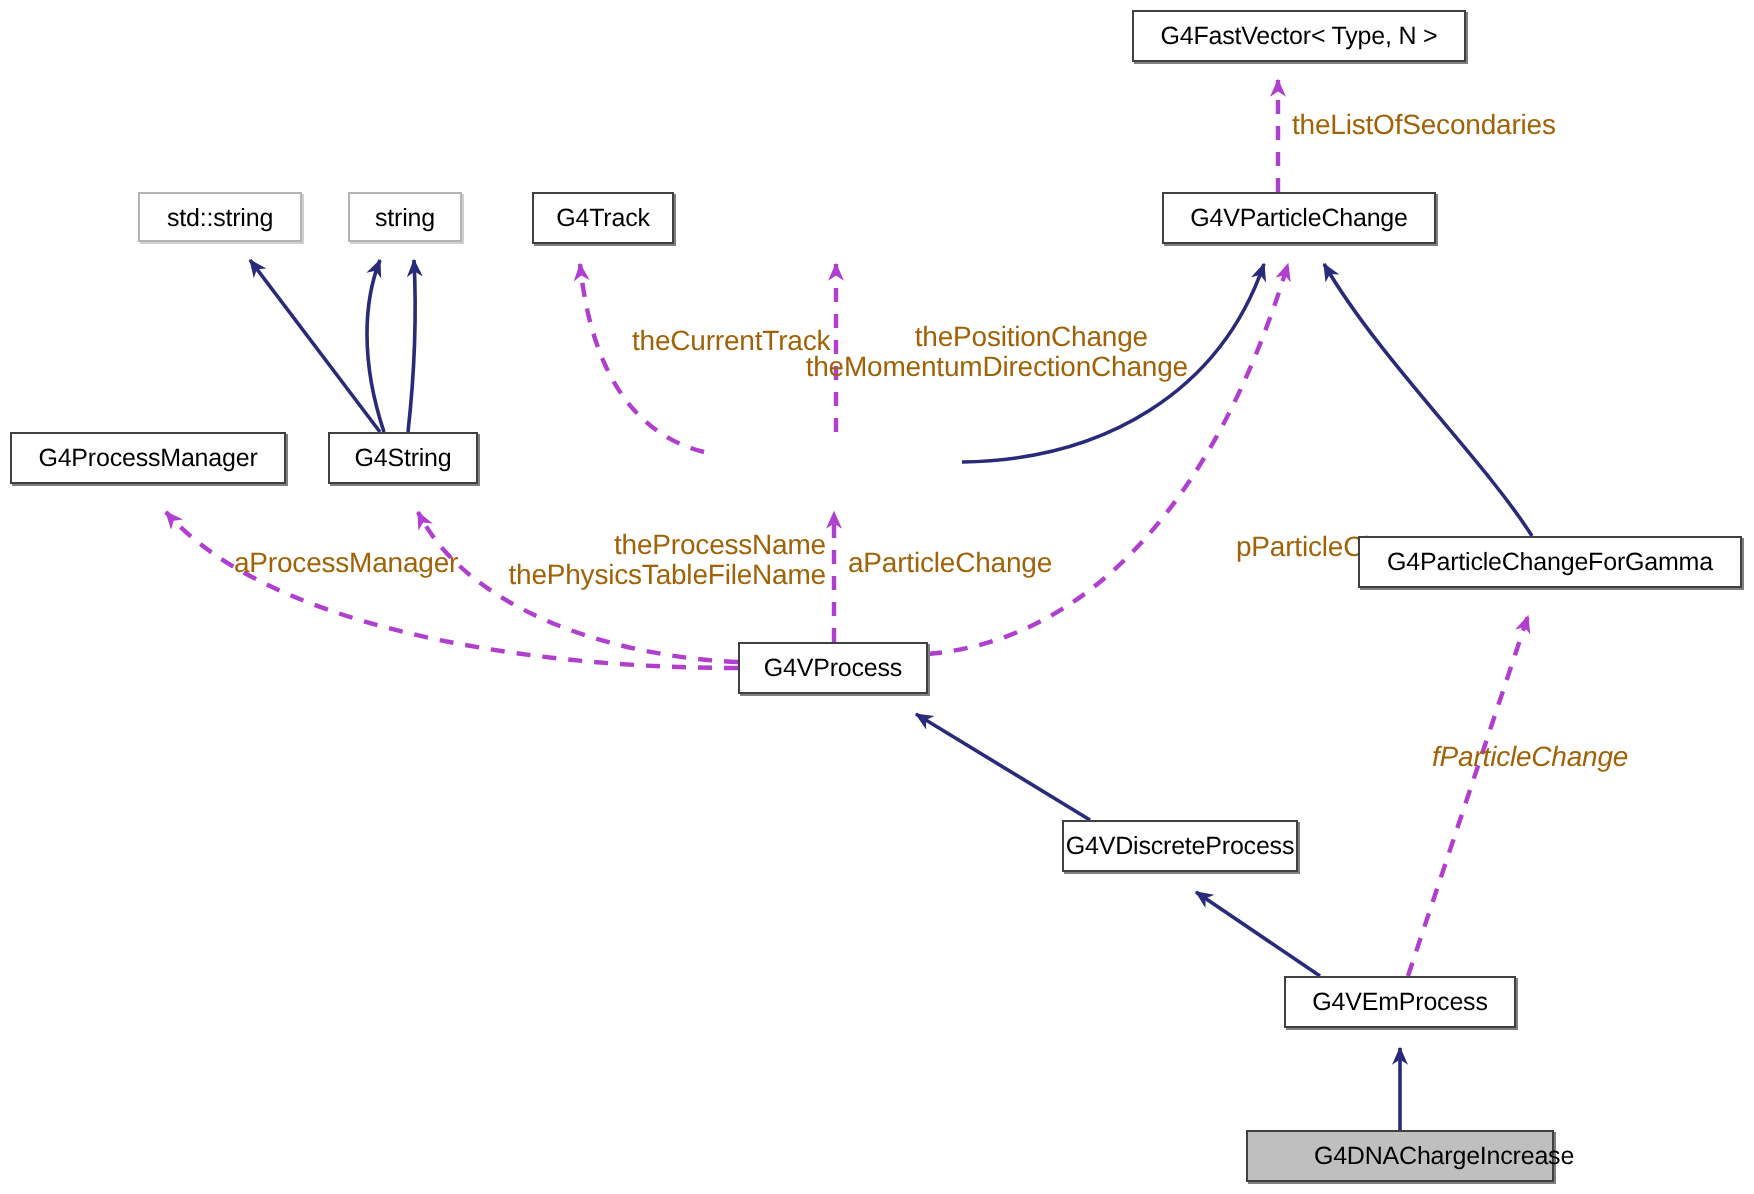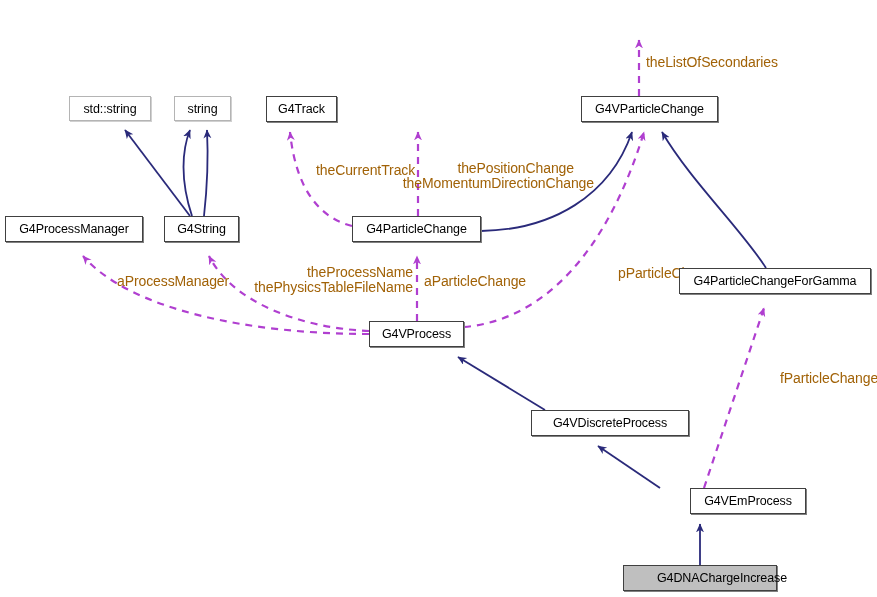--- a/index.html
+++ b/index.html
@@ -98,20 +98,23 @@
 
     <path d="M 545,410 L 458,357" fill="none" stroke="#2a2a7a" stroke-width="1.8" marker-end="url(#arrow-blue)"></path>
 
     <path d="M 660,488 L 598,446" fill="none" stroke="#2a2a7a" stroke-width="1.8" marker-end="url(#arrow-blue)"></path>
 
     <path d="M 704,488 L 764,308" fill="none" stroke="#b03fd0" stroke-width="2.2" stroke-dasharray="7,6" marker-end="url(#arrow-purple)"></path>
 
     <path d="M 700,565 L 700,524" fill="none" stroke="#2a2a7a" stroke-width="1.8" marker-end="url(#arrow-blue)"></path>
   </svg>
 
+  <div class="node" style="left:566px; top:5px; width:167px; height:26px;">
+    <span>G4FastVector&lt; Type, N &gt;</span>
+  </div>
 
   <div class="node external" style="left:69px; top:96px; width:82px; height:25px;">
     <span>std::string</span>
   </div>
 
   <div class="node external" style="left:174px; top:96px; width:57px; height:25px;">
     <span>string</span>
   </div>
 
   <div class="node" style="left:254px; top:96px; width:71px; height:26px;margin-left:12px;">
@@ -124,37 +127,34 @@
   </div>
 
   <div class="node" style="left:5px; top:216px; width:138px; height:26px;">
     <span>G4ProcessManager</span>
   </div>
 
   <div class="node" style="left:164px; top:216px; width:75px; height:26px;">
     <span>G4String</span>
   </div>
 
-  <div class="node" style="left:352px; top:216px; width:129px; height:26px;">
-    <span>G4ParticleChange</span>
-  </div>
 
   <div class="node" style="left:679px; top:268px; width:192px; height:26px;">
     <span>G4ParticleChangeForGamma</span>
   </div>
 
   <div class="node" style="left:369px; top:321px; width:95px; height:26px;">
     <span>G4VProcess</span>
   </div>
 
-  <div class="node" style="left:531px; top:410px; width:158px; height:26px;">
+  <div class="node" style="left:531px; top:410px; width:118px; height:26px;">
     <span>G4VDiscreteProcess</span>
   </div>
 
-  <div class="node" style="left:642px; top:488px; width:116px; height:26px;margin-left:48px;">
+  <div class="node" style="left:642px; top:488px; width:116px; height:26px;">
     <span>G4VEmProcess</span>
   </div>
 
   <div class="node current" style="left:623px; top:565px; width:154px; height:26px;">
     <span>G4DNAChargeIncrease</span>
   </div>
 
   <div class="edge-label" style="left:646px; top:54px;">theListOfSecondaries</div>
 
 
@@ -167,15 +167,15 @@
   <div class="edge-label" style="left:618px; top:221px;margin-top:44px;">pParticleChange</div>
 
   <div class="edge-label" style="left:117px; top:273px;">aProcessManager</div>
 
   <div class="edge-label right" style="left:254px; top:279px; width:159px;">thePhysicsTableFileName</div>
 
   <div class="edge-label right" style="left:254px; top:264px; width:159px;">theProcessName</div>
 
   <div class="edge-label" style="left:424px; top:273px;">aParticleChange</div>
 
-  <div class="edge-label" style="left:780px; top:370px;">fParticleChange</div>
+  <div class="edge-label" style="left:716px; top:370px;font-style:italic;">fParticleChange</div>
 
 </div>
 
 </body></html>

